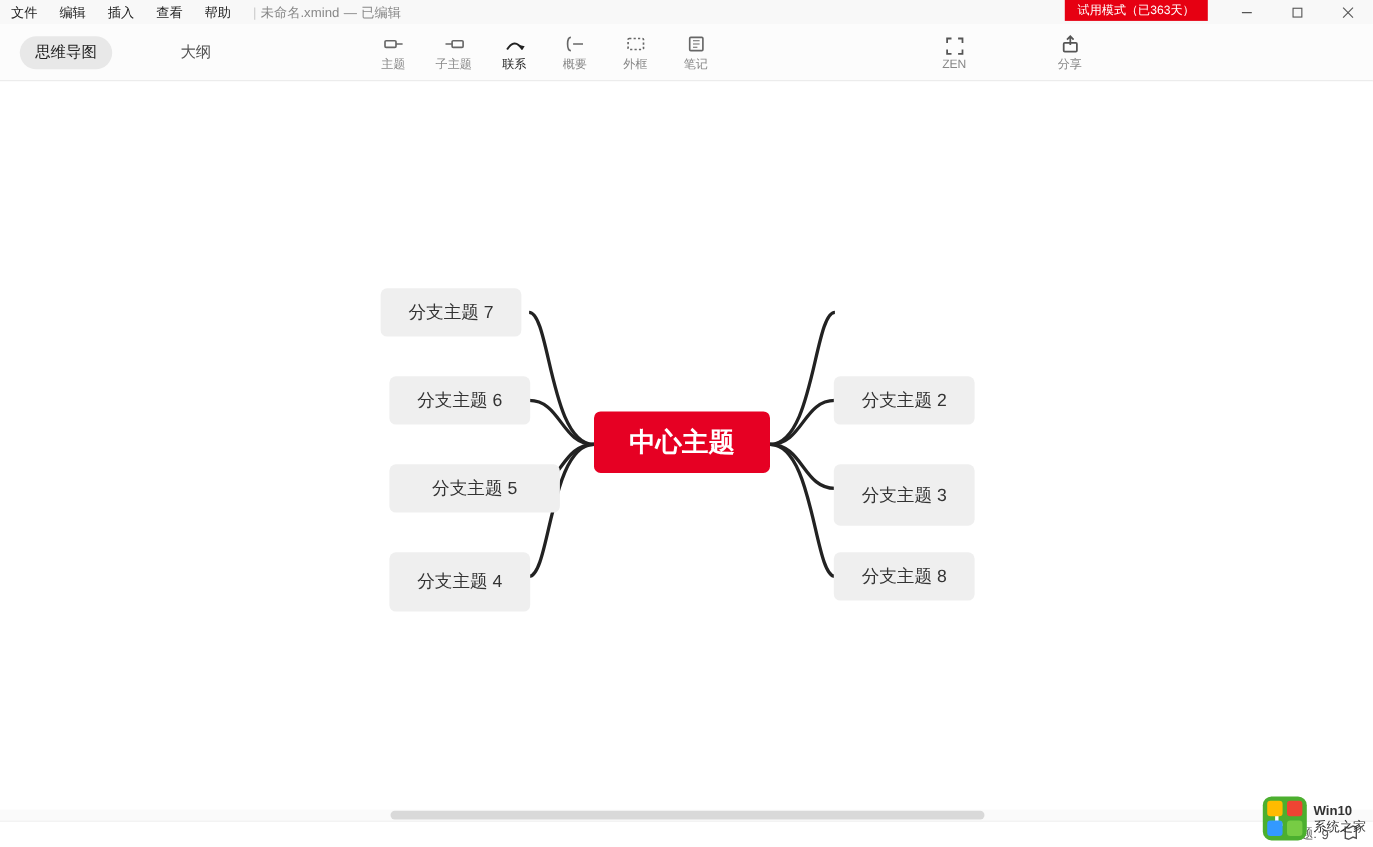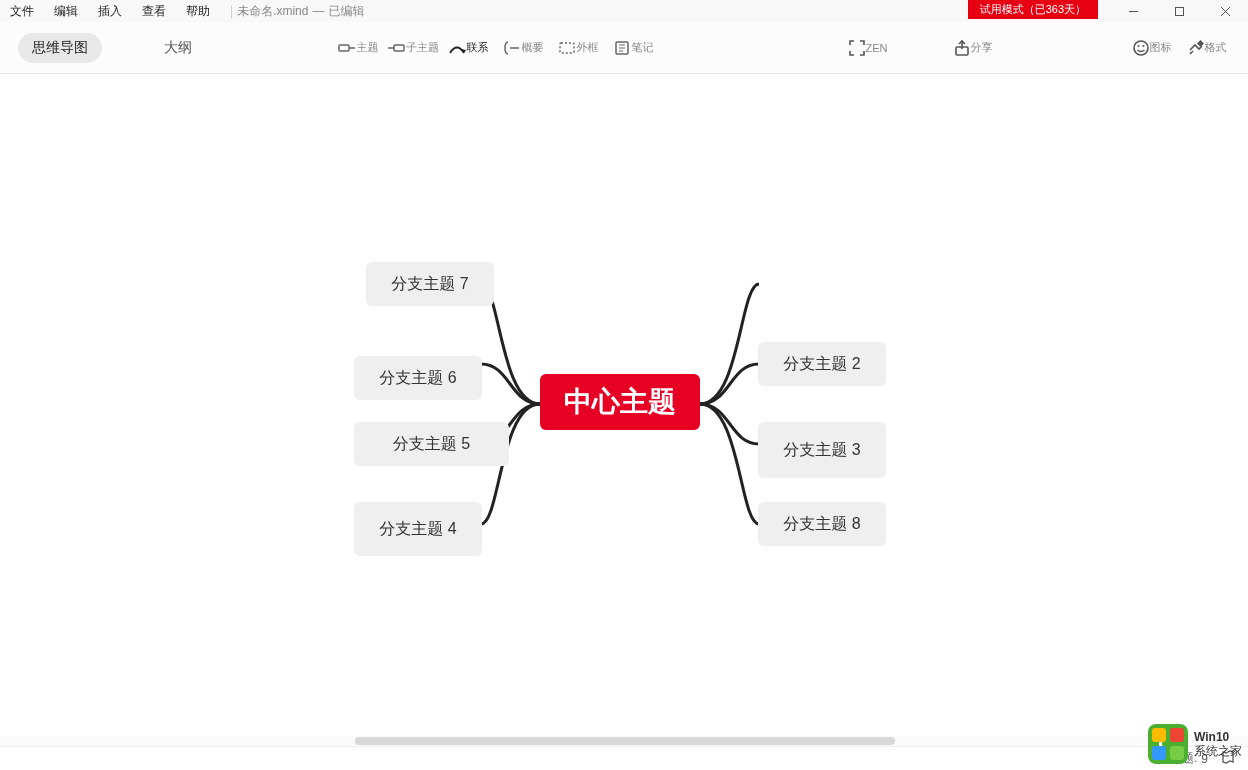--- a/index.html
+++ b/index.html
@@ -73,21 +73,21 @@
   display: flex;
   position: absolute;
 }
 .tool-group.left { left: 330px; }
 .tool-group.mid { left: 840px; }
 .tool-group.right { right: 14px; }
 .tool-btn {
   width: 55px;
   height: 48px;
   display: flex;
-  flex-direction: row;
+  flex-direction: column;
   align-items: center;
   justify-content: center;
   font-size: 11px;
   color: #888;
   cursor: pointer;
   border-radius: 4px;
 }
 .tool-btn .ico {
   height: 22px;
   display: flex;
@@ -110,21 +110,21 @@
   display: flex;
   align-items: center;
   justify-content: center;
   font-size: 16px;
   cursor: move;
 }
 .node.center {
   background: #e60023;
   color: #fff;
   font-weight: 600;
-  font-size: 28px;
+  font-size: 24px;
 }
 .node.branch {
   background: #efefef;
   color: #333;
 }
 .hscroll {
   position: absolute;
   bottom: 24px;
   left: 0;
   right: 0;
@@ -302,64 +302,42 @@
       <span class="ico">
         <svg width="18" height="18" viewBox="0 0 18 18">
             <rect x="3" y="8" width="12" height="8" rx="1" fill="none" stroke="#555" stroke-width="1.6"></rect>
             <path d="M9 10 L9 2 M6 5 L9 2 L12 5" fill="none" stroke="#555" stroke-width="1.6"></path>
           </svg>
       </span>
       <span class="lbl">分享</span>
     </div>
   </div>
 
-  <div class="tool-group right">
-    <div class="tool-btn">
-      <span class="ico">
-        <svg width="18" height="18" viewBox="0 0 18 18">
-            <circle cx="9" cy="9" r="7" fill="none" stroke="#555" stroke-width="1.6"></circle>
-            <circle cx="6.5" cy="7" r="1" fill="#555"></circle>
-            <circle cx="11.5" cy="7" r="1" fill="#555"></circle>
-            <path d="M5.5 11 Q9 14 12.5 11" fill="none" stroke="#555" stroke-width="1.4"></path>
-          </svg>
-      </span>
-      <span class="lbl">图标</span>
-    </div>
-    <div class="tool-btn">
-      <span class="ico">
-        <svg width="18" height="18" viewBox="0 0 18 18">
-            <path d="M3 11 L8 6 L12 10 L15 7 M3 15 L6 12" fill="none" stroke="#555" stroke-width="1.6"></path>
-            <rect x="11" y="2" width="5" height="5" fill="#555" transform="rotate(45 13.5 4.5)"></rect>
-          </svg>
-      </span>
-      <span class="lbl">格式</span>
-    </div>
-  </div>
 </div>
 
 <div class="canvas">
   <svg class="connectors" width="1248" height="666">
     <g stroke="#222" stroke-width="3" fill="none">
 
       <path d="M540 330 C500 330 500 210 481 210"></path>
       <path d="M540 330 C510 330 510 290 481 290"></path>
       <path d="M540 330 C510 330 510 370 481 370"></path>
       <path d="M540 330 C500 330 500 450 481 450"></path>
 
       <path d="M700 330 C740 330 740 210 759 210"></path>
       <path d="M700 330 C730 330 730 290 759 290"></path>
       <path d="M700 330 C730 330 730 370 759 370"></path>
       <path d="M700 330 C740 330 740 450 759 450"></path>
     </g>
   </svg>
 
   <div class="node center" style="left:540px; top:300px; width:160px; height:56px;">中心主题</div>
 
-  <div class="node branch" style="left:366px; top:188px; width:128px; height:44px;">分支主题 7</div>
-  <div class="node branch" style="left:354px; top:282px; width:128px; height:44px;">分支主题 6</div>
+  <div class="node branch" style="left:346px; top:188px; width:128px; height:44px;">分支主题 7</div>
+  <div class="node branch" style="left:354px; top:268px; width:128px; height:44px;">分支主题 6</div>
   <div class="node branch" style="left:354px; top:348px; width:155px; height:44px;">分支主题 5</div>
   <div class="node branch" style="left:354px; top:428px; width:128px; height:54px;">分支主题 4</div>
 
   <div class="node branch" style="left:758px; top:268px; width:128px; height:44px;">分支主题 2</div>
   <div class="node branch" style="left:758px; top:348px; width:128px; height:56px;">分支主题 3</div>
   <div class="node branch" style="left:758px; top:428px; width:128px; height:44px;">分支主题 8</div>
 </div>
 
 <div class="hscroll">
   <div class="hscroll-thumb" style="left:355px; width:540px;"></div>

